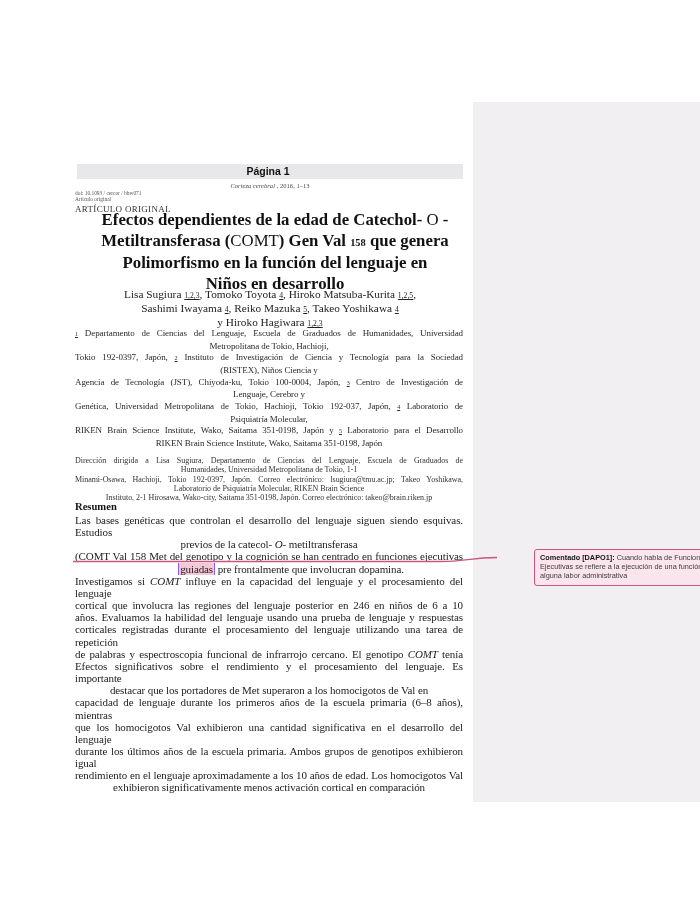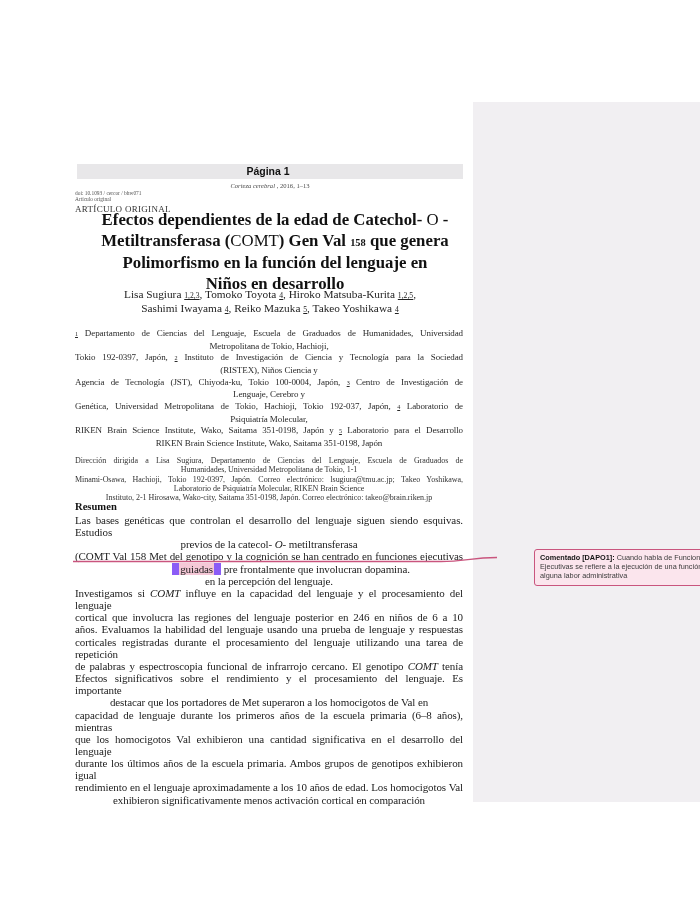--- a/index.html
+++ b/index.html
@@ -56,21 +56,21 @@
   }
   .abstract{
     position:absolute;left:75px;top:514px;width:388px;
     font-size:11px;line-height:12.15px;letter-spacing:-0.1px;color:#1c1c1c;
   }
   .tl{white-space:normal;overflow:hidden;text-align:center;}
   .just{text-align:justify;text-align-last:justify;}
   .i{font-style:italic;}
   .hl{
     background:#f5c8d7;
-    border:7px solid #8b5cf6;
+    border:1px solid #8b5cf6;
     padding:0 1px;
     margin-left:44px;
   }
   
   .connector{position:absolute;left:73px;top:551px;width:424px;height:16px;z-index:3;}
   
   .comment-box{
     position:absolute;left:494px;top:549px;width:202px;box-sizing:border-box;
     background:#fbe5ed;
     border:1.5px solid #c9557e;
@@ -104,20 +104,21 @@
 <div class="title">
     <div class="tl"><span>Efectos dependientes de la edad de Catechol- </span><span class="reg">O</span><span> -</span></div>
     <div class="tl"><span>Metiltransferasa (</span><span class="reg">COMT</span><span>) Gen Val </span><span class="smt">158</span><span> que genera</span></div>
     <div class="tl"><span>Polimorfismo en la función del lenguaje en</span></div>
     <div class="tl"><span>Niños en desarrollo</span></div>
   </div>
 
 <div class="authors">
     <div class="tl"><span>Lisa Sugiura </span><span class="sm">1,2,3</span><span>, Tomoko Toyota </span><span class="sm">4</span><span>, Hiroko Matsuba-Kurita </span><span class="sm">1,2,5</span><span>,</span></div>
     <div class="tl"><span>Sashimi Iwayama </span><span class="sm">4</span><span>, Reiko Mazuka </span><span class="sm">5</span><span>, Takeo Yoshikawa </span><span class="sm">4</span></div>
+    <div class="tl"><span>y Hiroko Hagiwara </span><span class="sm">1,2,3</span></div>
   </div>
 
 <div class="affiliations">
     <div class="tl just"><span class="sm">1</span><span> Departamento de Ciencias del Lenguaje, Escuela de Graduados de Humanidades, Universidad</span></div>
     <div class="tl"><span>Metropolitana de Tokio, Hachioji,</span></div>
     <div class="tl just"><span>Tokio 192-0397, Japón, </span><span class="sm">2</span><span> Instituto de Investigación de Ciencia y Tecnología para la Sociedad</span></div>
     <div class="tl"><span>(RISTEX), Niños Ciencia y</span></div>
     <div class="tl just"><span>Agencia de Tecnología (JST), Chiyoda-ku, Tokio 100-0004, Japón, </span><span class="sm">3</span><span> Centro de Investigación de</span></div>
     <div class="tl"><span>Lenguaje, Cerebro y</span></div>
     <div class="tl just"><span>Genética, Universidad Metropolitana de Tokio, Hachioji, Tokio 192-037, Japón, </span><span class="sm">4</span><span> Laboratorio de</span></div>
@@ -133,21 +134,20 @@
     <div class="tl"><span>Laboratorio de Psiquiatría Molecular, RIKEN Brain Science</span></div>
     <div class="tl"><span>Instituto, 2-1 Hirosawa, Wako-city, Saitama 351-0198, Japón. Correo electrónico: takeo@brain.riken.jp</span></div>
   </div>
 
 <div class="abstract-heading">Resumen</div>
 <div class="abstract">
     <div class="tl just"><span>Las bases genéticas que controlan el desarrollo del lenguaje siguen siendo esquivas. Estudios</span></div>
     <div class="tl"><span>previos de la catecol- </span><span class="i">O</span><span>- metiltransferasa</span></div>
     <div class="tl just"><span>(COMT Val 158 Met del genotipo y la cognición se han centrado en funciones ejecutivas</span></div>
     <div class="tl"><span class="hl">guiadas</span><span> pre frontalmente que involucran dopamina.</span></div>
-    <div class="tl"><span>en la percepción del lenguaje.</span></div>
     <div class="tl just"><span>Investigamos si </span><span class="i">COMT</span><span> influye en la capacidad del lenguaje y el procesamiento del lenguaje</span></div>
     <div class="tl just"><span>cortical que involucra las regiones del lenguaje posterior en 246 en niños de 6 a 10</span></div>
     <div class="tl just"><span>años. Evaluamos la habilidad del lenguaje usando una prueba de lenguaje y respuestas</span></div>
     <div class="tl just"><span>corticales registradas durante el procesamiento del lenguaje utilizando una tarea de repetición</span></div>
     <div class="tl just"><span>de palabras y espectroscopia funcional de infrarrojo cercano. El genotipo </span><span class="i">COMT</span><span> tenía</span></div>
     <div class="tl just"><span>Efectos significativos sobre el rendimiento y el procesamiento del lenguaje. Es importante</span></div>
     <div class="tl"><span>destacar que los portadores de Met superaron a los homocigotos de Val en</span></div>
     <div class="tl just"><span>capacidad de lenguaje durante los primeros años de la escuela primaria (6–8 años), mientras</span></div>
     <div class="tl just"><span>que los homocigotos Val exhibieron una cantidad significativa en el desarrollo del lenguaje</span></div>
     <div class="tl just"><span>durante los últimos años de la escuela primaria. Ambos grupos de genotipos exhibieron igual</span></div>

